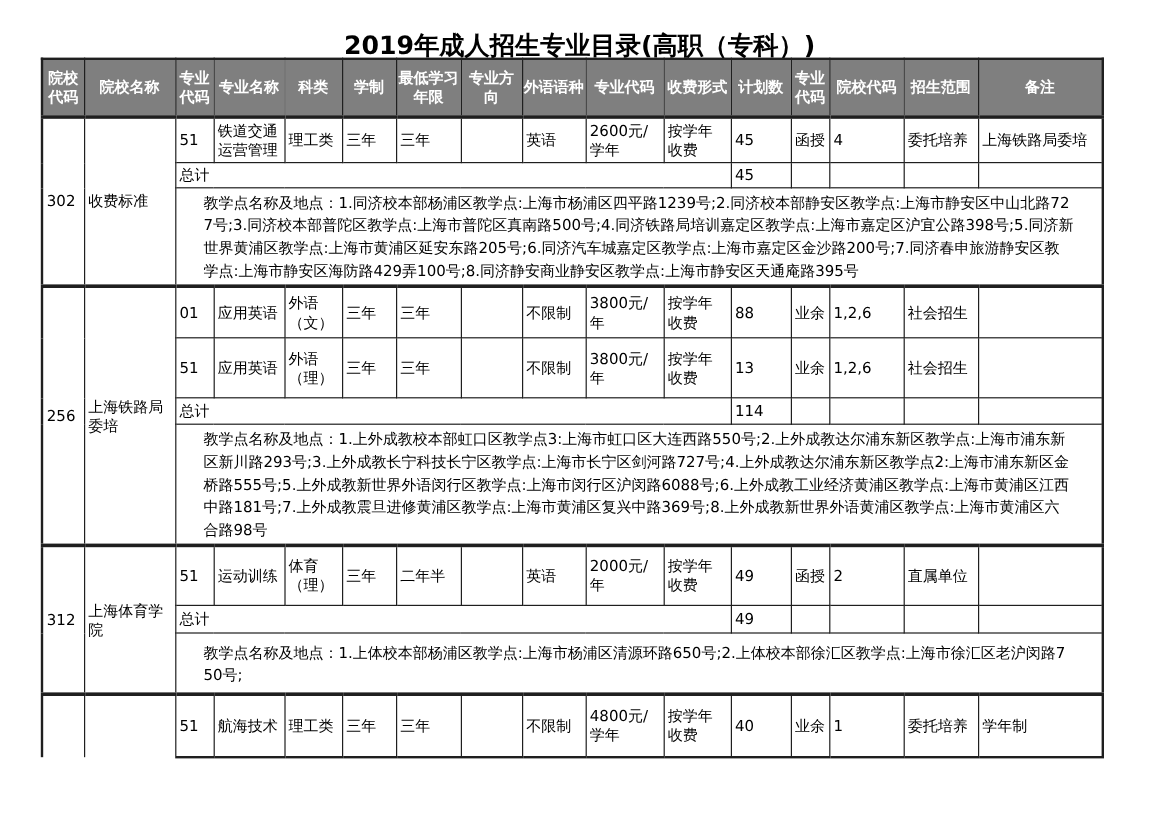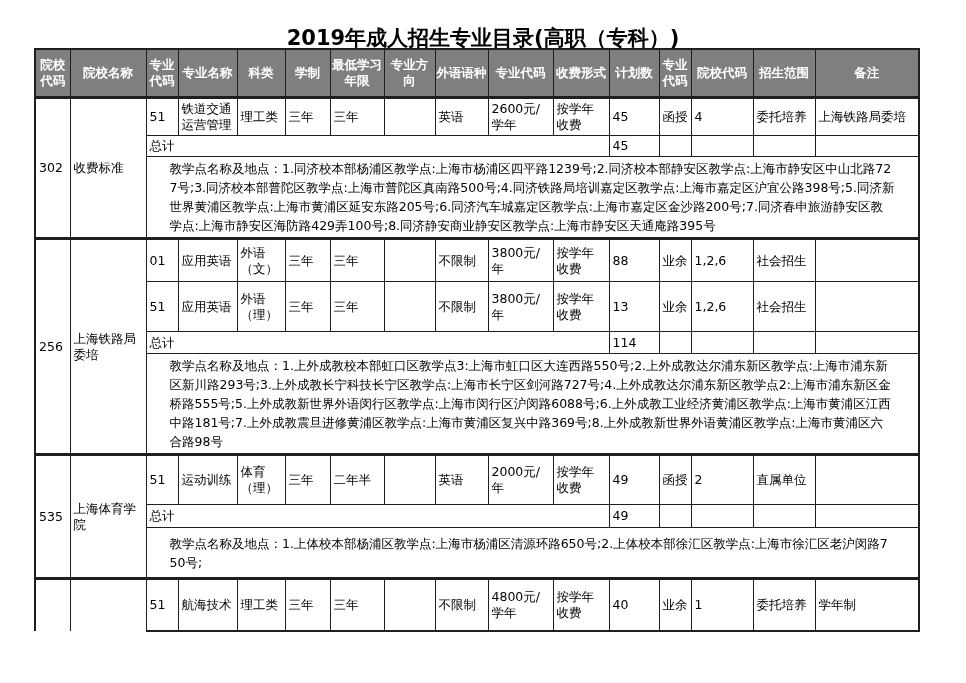--- a/index.html
+++ b/index.html
@@ -177,21 +177,21 @@
       <td></td>
       <td></td>
       <td></td>
       <td></td>
     </tr>
     <tr style="height:94px">
       <td colspan="14" class="points">教学点名称及地点：1.上外成教校本部虹口区教学点3:上海市虹口区大连西路550号;2.上外成教达尔浦东新区教学点:上海市浦东新区新川路293号;3.上外成教长宁科技长宁区教学点:上海市长宁区剑河路727号;4.上外成教达尔浦东新区教学点2:上海市浦东新区金桥路555号;5.上外成教新世界外语闵行区教学点:上海市闵行区沪闵路6088号;6.上外成教工业经济黄浦区教学点:上海市黄浦区江西中路181号;7.上外成教震旦进修黄浦区教学点:上海市黄浦区复兴中路369号;8.上外成教新世界外语黄浦区教学点:上海市黄浦区六合路98号</td>
     </tr>
 
     <tr style="height:50px" class="sec-start">
-      <td class="inst" rowspan="3">535</td>
+      <td class="inst" rowspan="3">312</td>
       <td class="inst" rowspan="3">上海体育学院</td>
       <td>51</td>
       <td>运动训练</td>
       <td>体育（理）</td>
       <td>三年</td>
       <td>二年半</td>
       <td></td>
       <td>英语</td>
       <td>2000元/年</td>
       <td>按学年收费</td>

